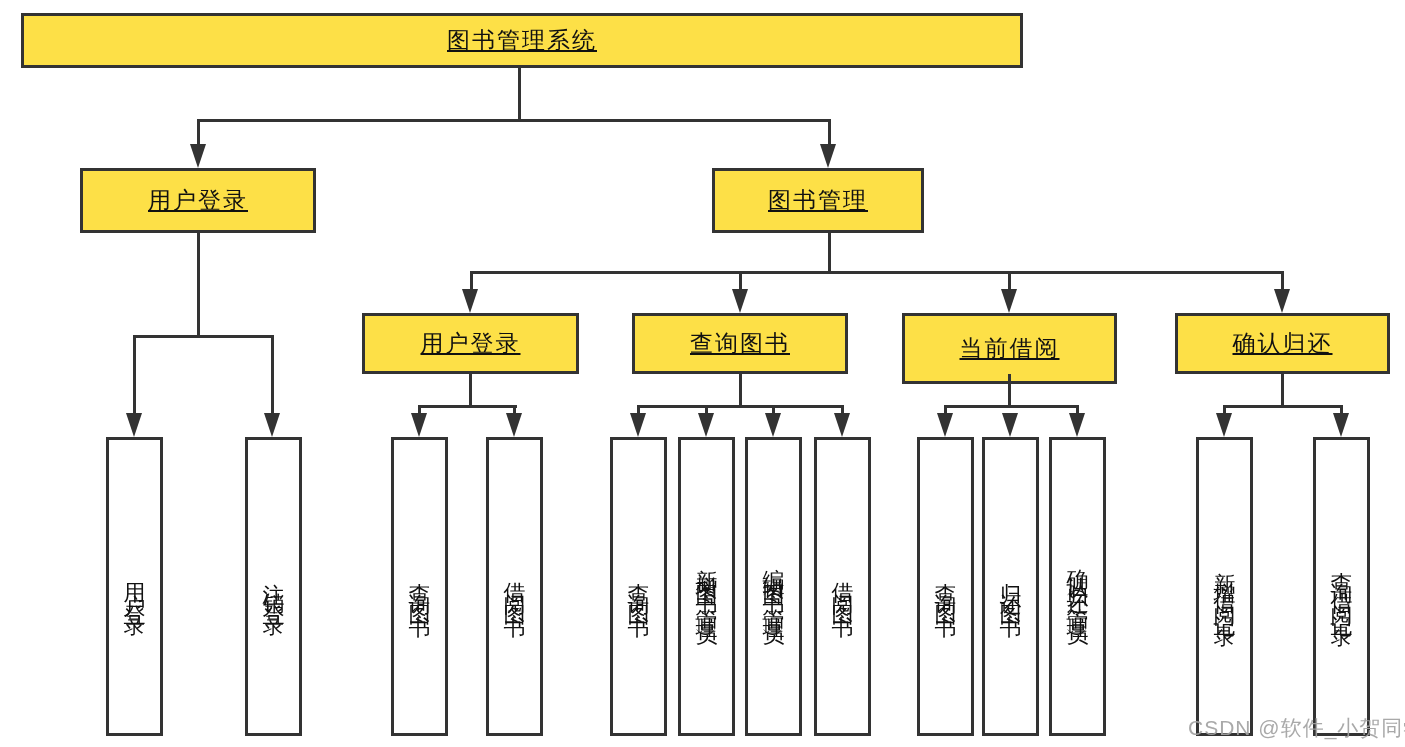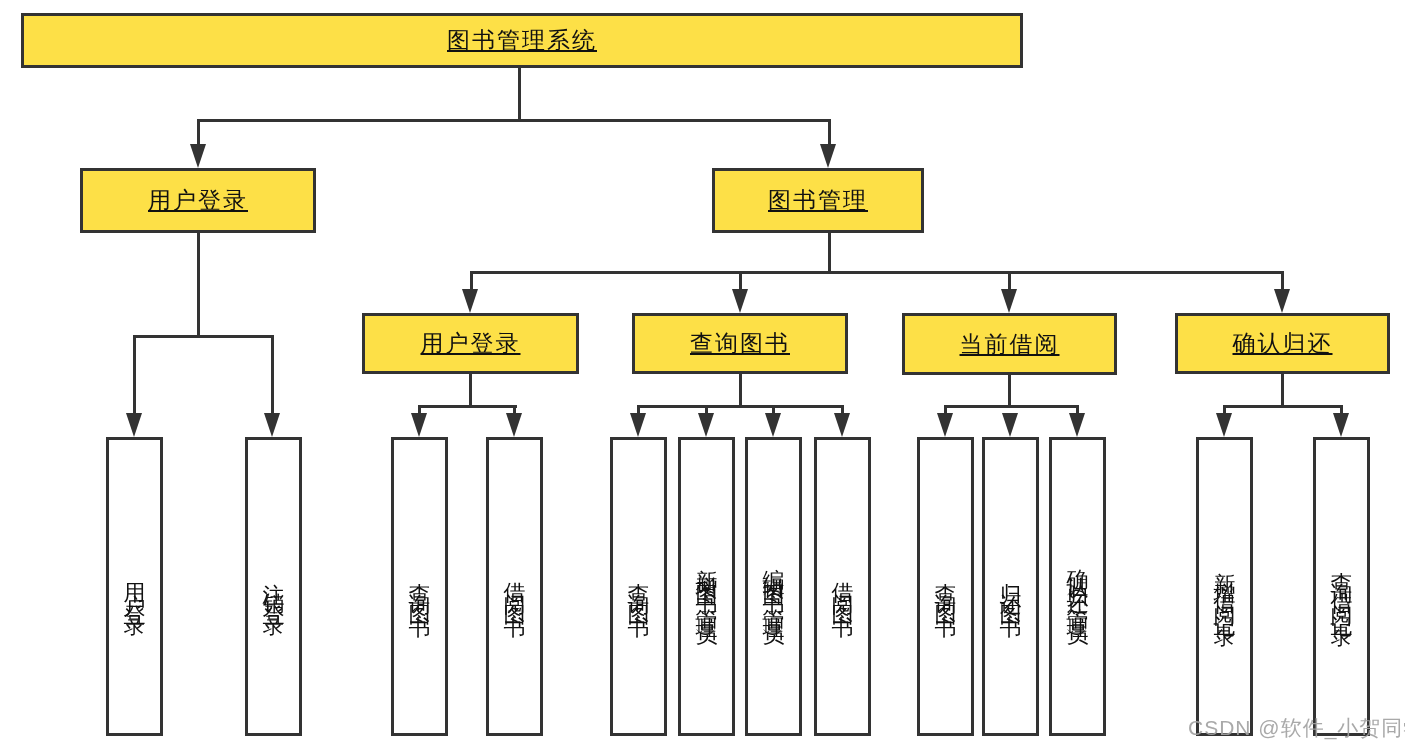--- a/index.html
+++ b/index.html
@@ -61,21 +61,21 @@
 
 <div id="canvas">
 
   <div class="hbox" style="left:21px;top:13px;width:1002px;height:55px;">图书管理系统</div>
 
   <div class="hbox" style="left:80px;top:168px;width:236px;height:65px;">用户登录</div>
   <div class="hbox" style="left:712px;top:168px;width:212px;height:65px;">图书管理</div>
 
   <div class="hbox" style="left:362px;top:313px;width:217px;height:61px;">用户登录</div>
   <div class="hbox" style="left:632px;top:313px;width:216px;height:61px;">查询图书</div>
-  <div class="hbox" style="left:902px;top:313px;width:215px;height:62px;">当前借阅</div>
+  <div class="hbox" style="left:902px;top:313px;width:215px;height:71px;">当前借阅</div>
   <div class="hbox" style="left:1175px;top:313px;width:215px;height:61px;">确认归还</div>
 
   <div class="vbox" style="left:106px;top:437px;width:57px;height:299px;">用户登录</div>
   <div class="vbox" style="left:245px;top:437px;width:57px;height:299px;">注销登录</div>
 
   <div class="vbox" style="left:391px;top:437px;width:57px;height:299px;">查询图书</div>
   <div class="vbox" style="left:486px;top:437px;width:57px;height:299px;">借阅图书</div>
 
   <div class="vbox" style="left:610px;top:437px;width:57px;height:299px;">查询图书</div>
   <div class="vbox" style="left:678px;top:437px;width:57px;height:299px;letter-spacing:8px;">新增图书（管理员）</div>

